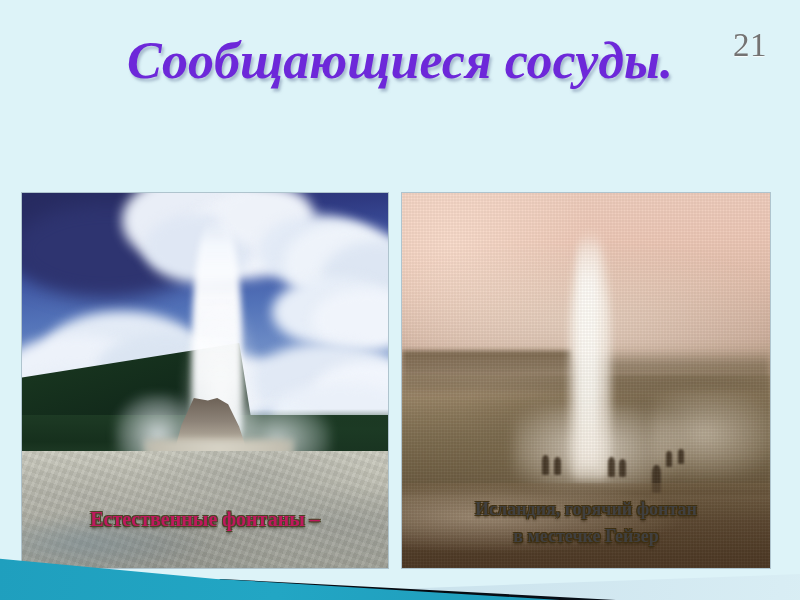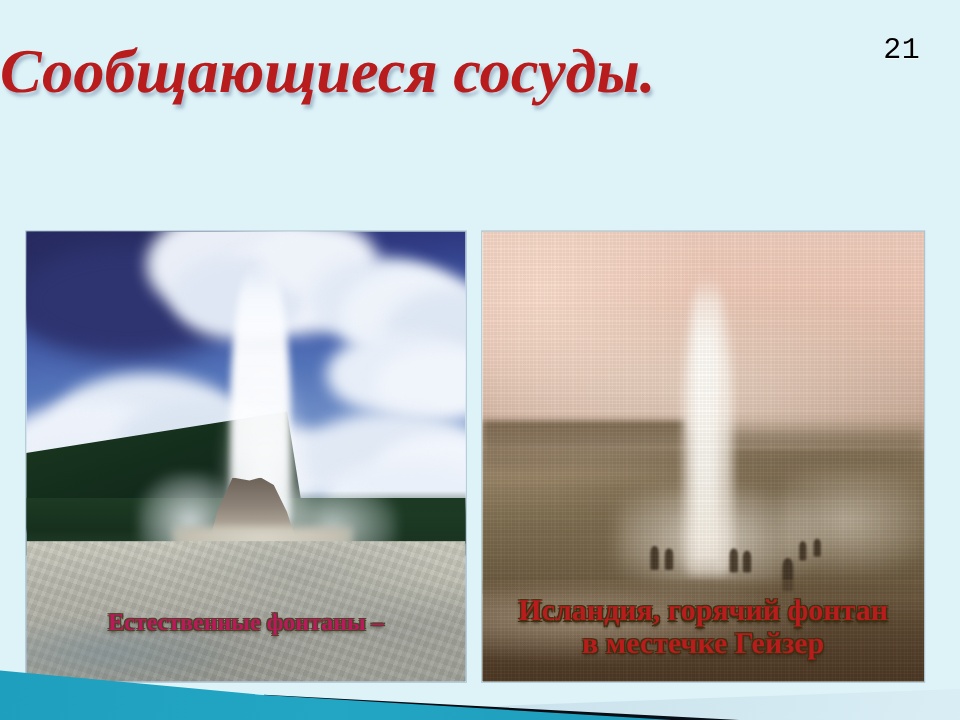--- a/index.html
+++ b/index.html
@@ -17,39 +17,40 @@
     height: 600px;
     overflow: hidden;
     background: #ddf3f8;
   }
 
   
   .page-number {
     position: absolute;
     top: 27px;
     right: 33px;
-    font-family: Liberation Mono, monospace;
-    font-size: 25px;
-    color: #000000;
+    font-family: Liberation Serif, serif;
+    font-size: 33px;
+    color: #737373;
     letter-spacing: 0.5px;
     text-shadow: 0 1px 1px rgba(255,255,255,0.8);
   }
 
   
   .title {
     position: absolute;
     top: 30px;
     left: 0;
     width: 100%;
+    text-align: center;
     font-family: "Liberation Serif", serif;
     font-style: italic;
     font-weight: 700;
     font-size: 52px;
     line-height: 62px;
-    color: #b91c1c;
+    color: #6d28d9;
     letter-spacing: 0px;
     text-shadow: 2px 3px 3px rgba(120,140,170,0.55);
     white-space: nowrap;
   }
 
   
   .body-text {
     position: absolute;
     top: 119px;
     left: 34px;
@@ -366,22 +367,22 @@
     bottom: 35px;
     font-size: 20px;
     color: #be185d;
     text-shadow:
       -1px -1px 0 #4a4428, 1px -1px 0 #4a4428,
       -1px 1px 0 #4a4428, 1px 1px 0 #4a4428,
       0 2px 3px rgba(30,28,12,0.8);
   }
   .caption-right {
     bottom: 18px;
-    font-size: 25px;
-    color: #b91c1c;
+    font-size: 18px;
+    color: #404040;
     text-shadow:
       -1px -1px 0 #3f3012, 1px -1px 0 #3f3012,
       -1px 1px 0 #3f3012, 1px 1px 0 #3f3012,
       0 2px 3px rgba(40,28,8,0.85);
   }
   .caption span { display: block; }
 
   
   .deco {
     position: absolute;

